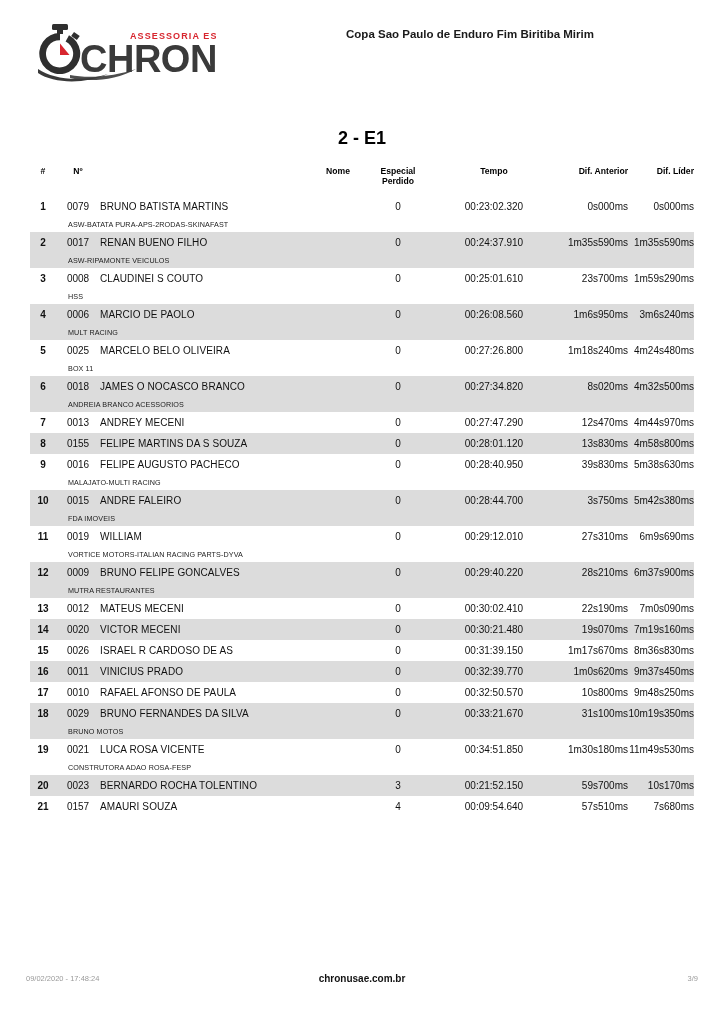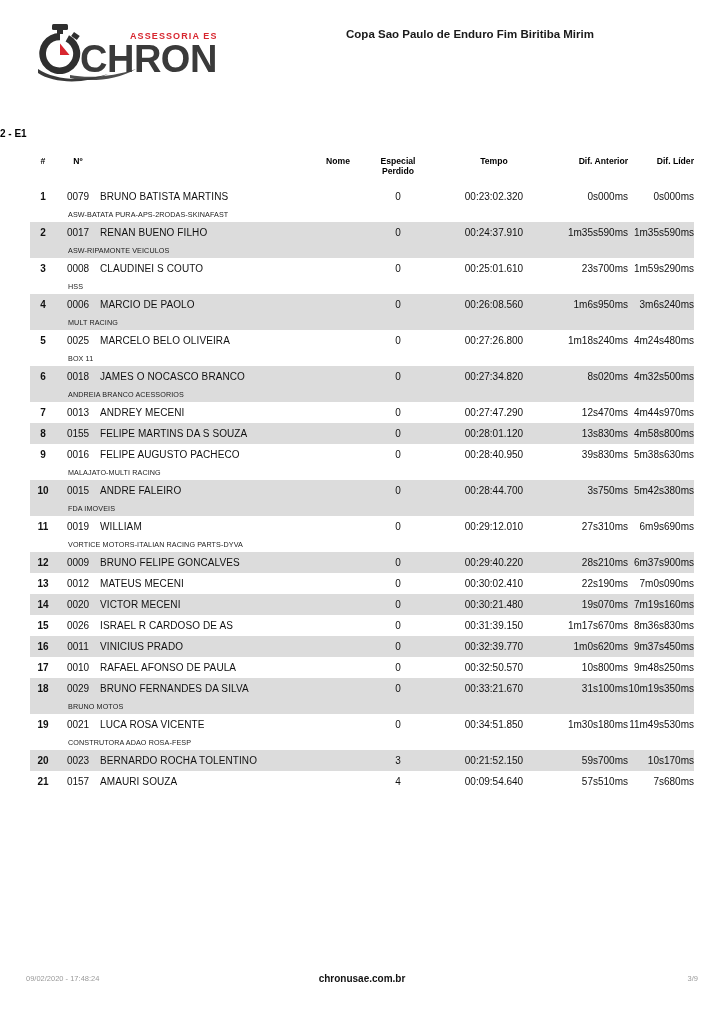--- a/index.html
+++ b/index.html
@@ -47,21 +47,22 @@
   }
   .doc-subtitle {
     font-size: 11.5px;
     font-weight: bold;
     margin: 0;
     color: #1a1a1a;
   }
 
   
   .category {
-    font-size: 10px;
+    text-align: center;
+    font-size: 18px;
     font-weight: bold;
     margin-top: 24px;
     margin-bottom: 0;
     color: #000;
   }
 
   
   .table-wrap {
     margin: 17px 30px 0 30px;
     width: 664px;
@@ -346,20 +347,23 @@
         </tr>
         <tr class="row shaded">
           <td class="t-pos">12</td>
           <td class="t-num">0009</td>
           <td class="t-name">BRUNO FELIPE GONCALVES</td>
           <td class="t-esp">0</td>
           <td class="t-tempo">00:29:40.220</td>
           <td class="t-ant">28s210ms</td>
           <td class="t-lid">6m37s900ms</td>
         </tr>
+        <tr class="team shaded">
+          <td class="t-team" colspan="7">MUTRA RESTAURANTES</td>
+        </tr>
         <tr class="row">
           <td class="t-pos">13</td>
           <td class="t-num">0012</td>
           <td class="t-name">MATEUS MECENI</td>
           <td class="t-esp">0</td>
           <td class="t-tempo">00:30:02.410</td>
           <td class="t-ant">22s190ms</td>
           <td class="t-lid">7m0s090ms</td>
         </tr>
         <tr class="row shaded">

